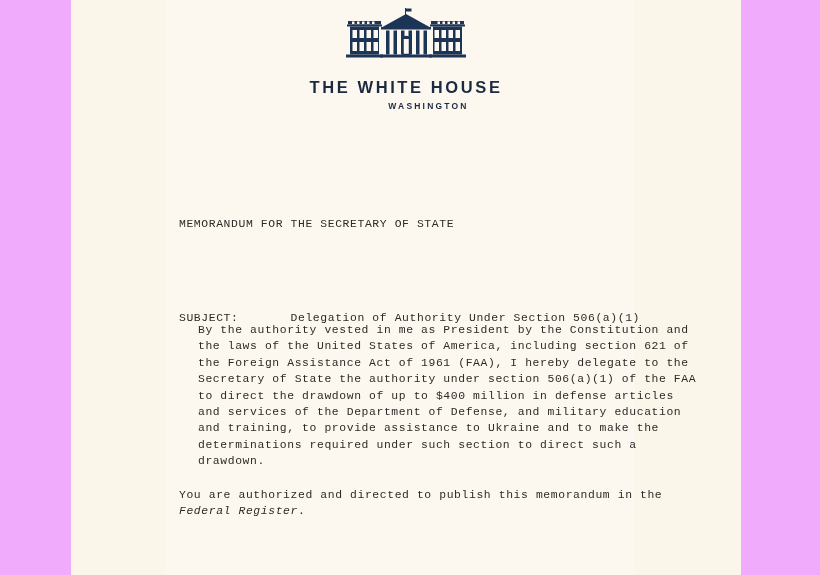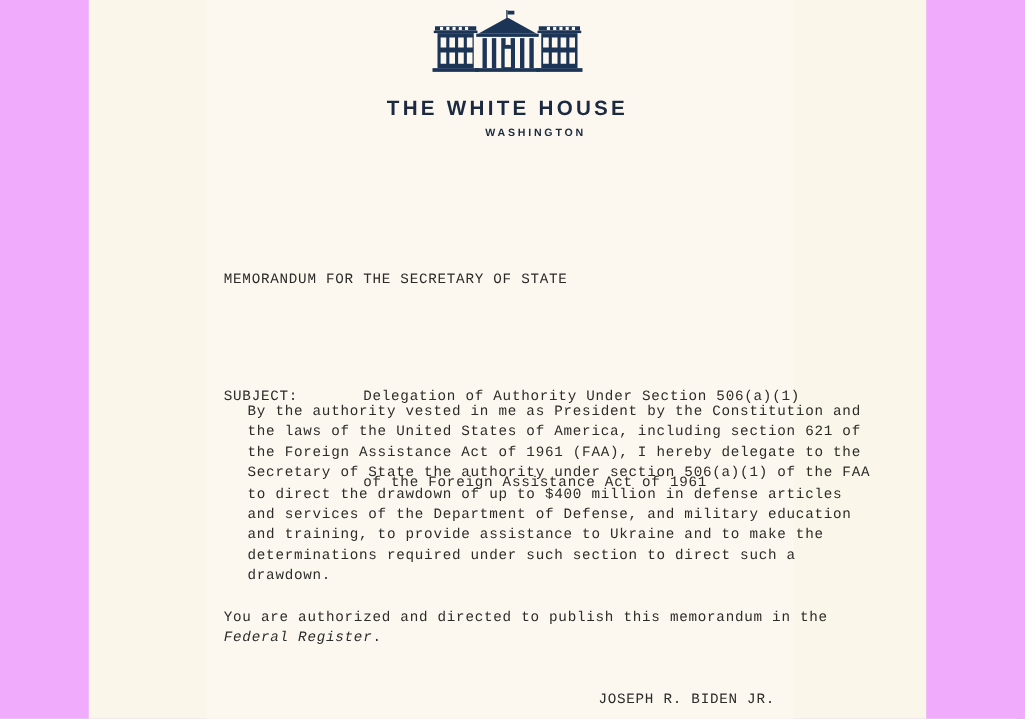--- a/index.html
+++ b/index.html
@@ -227,33 +227,31 @@
       <div class="wh-subtitle">WASHINGTON</div>
     </div>
 
     <div class="doc-body">
 
 
       <div class="memo-to">MEMORANDUM FOR THE SECRETARY OF STATE</div>
 
       <div class="subject-block">
         <span class="subject-row"><span>SUBJECT:</span>       <span>Delegation of Authority Under Section 506(a)(1)</span></span>
-        <span class="subject-row">               <span>of the Foreign Assistance Act of 1961</span></span>
       </div>
 
       <div class="para-main">By the authority vested in me as President by the Constitution and
 the laws of the United States of America, including section 621 of
 the Foreign Assistance Act of 1961 (FAA), I hereby delegate to the
 Secretary of State the authority under section 506(a)(1) of the FAA
 to direct the drawdown of up to $400 million in defense articles
 and services of the Department of Defense, and military education
 and training, to provide assistance to Ukraine and to make the
 determinations required under such section to direct such a
 drawdown.</div>
 
       <div class="para-publish"><span>You are authorized and directed to publish this memorandum in the</span>
 <span class="italic-cite">Federal Register</span><span>.</span></div>
 
-      <div class="signature">JOSEPH R. BIDEN JR.</div>
 
     </div>
   </div>
 </div>
 
 </body></html>

